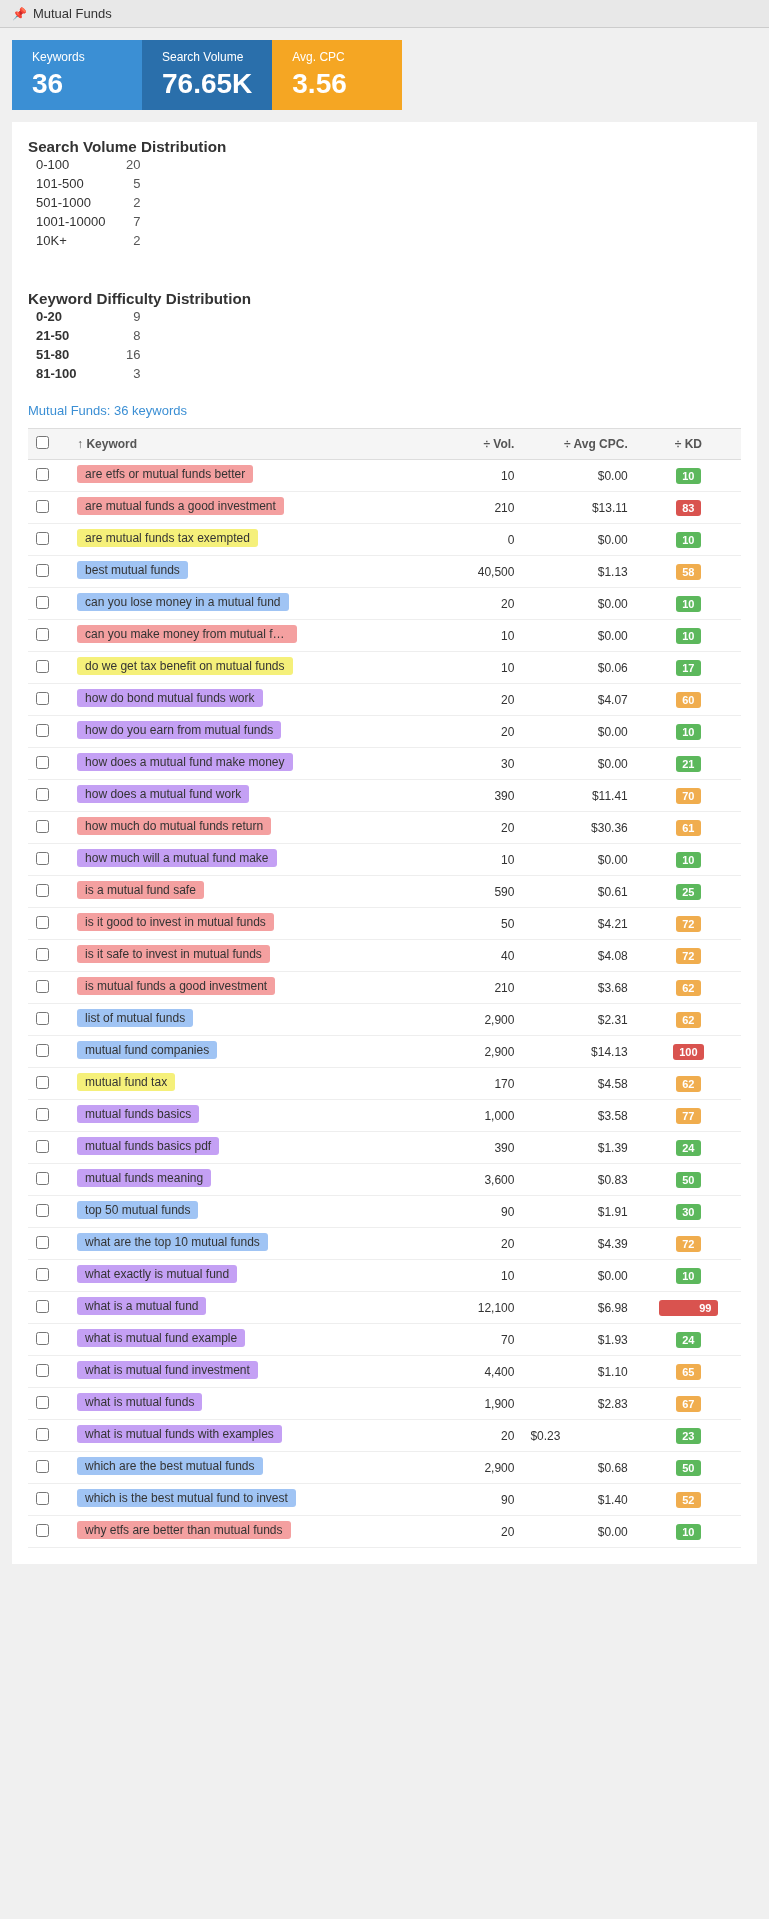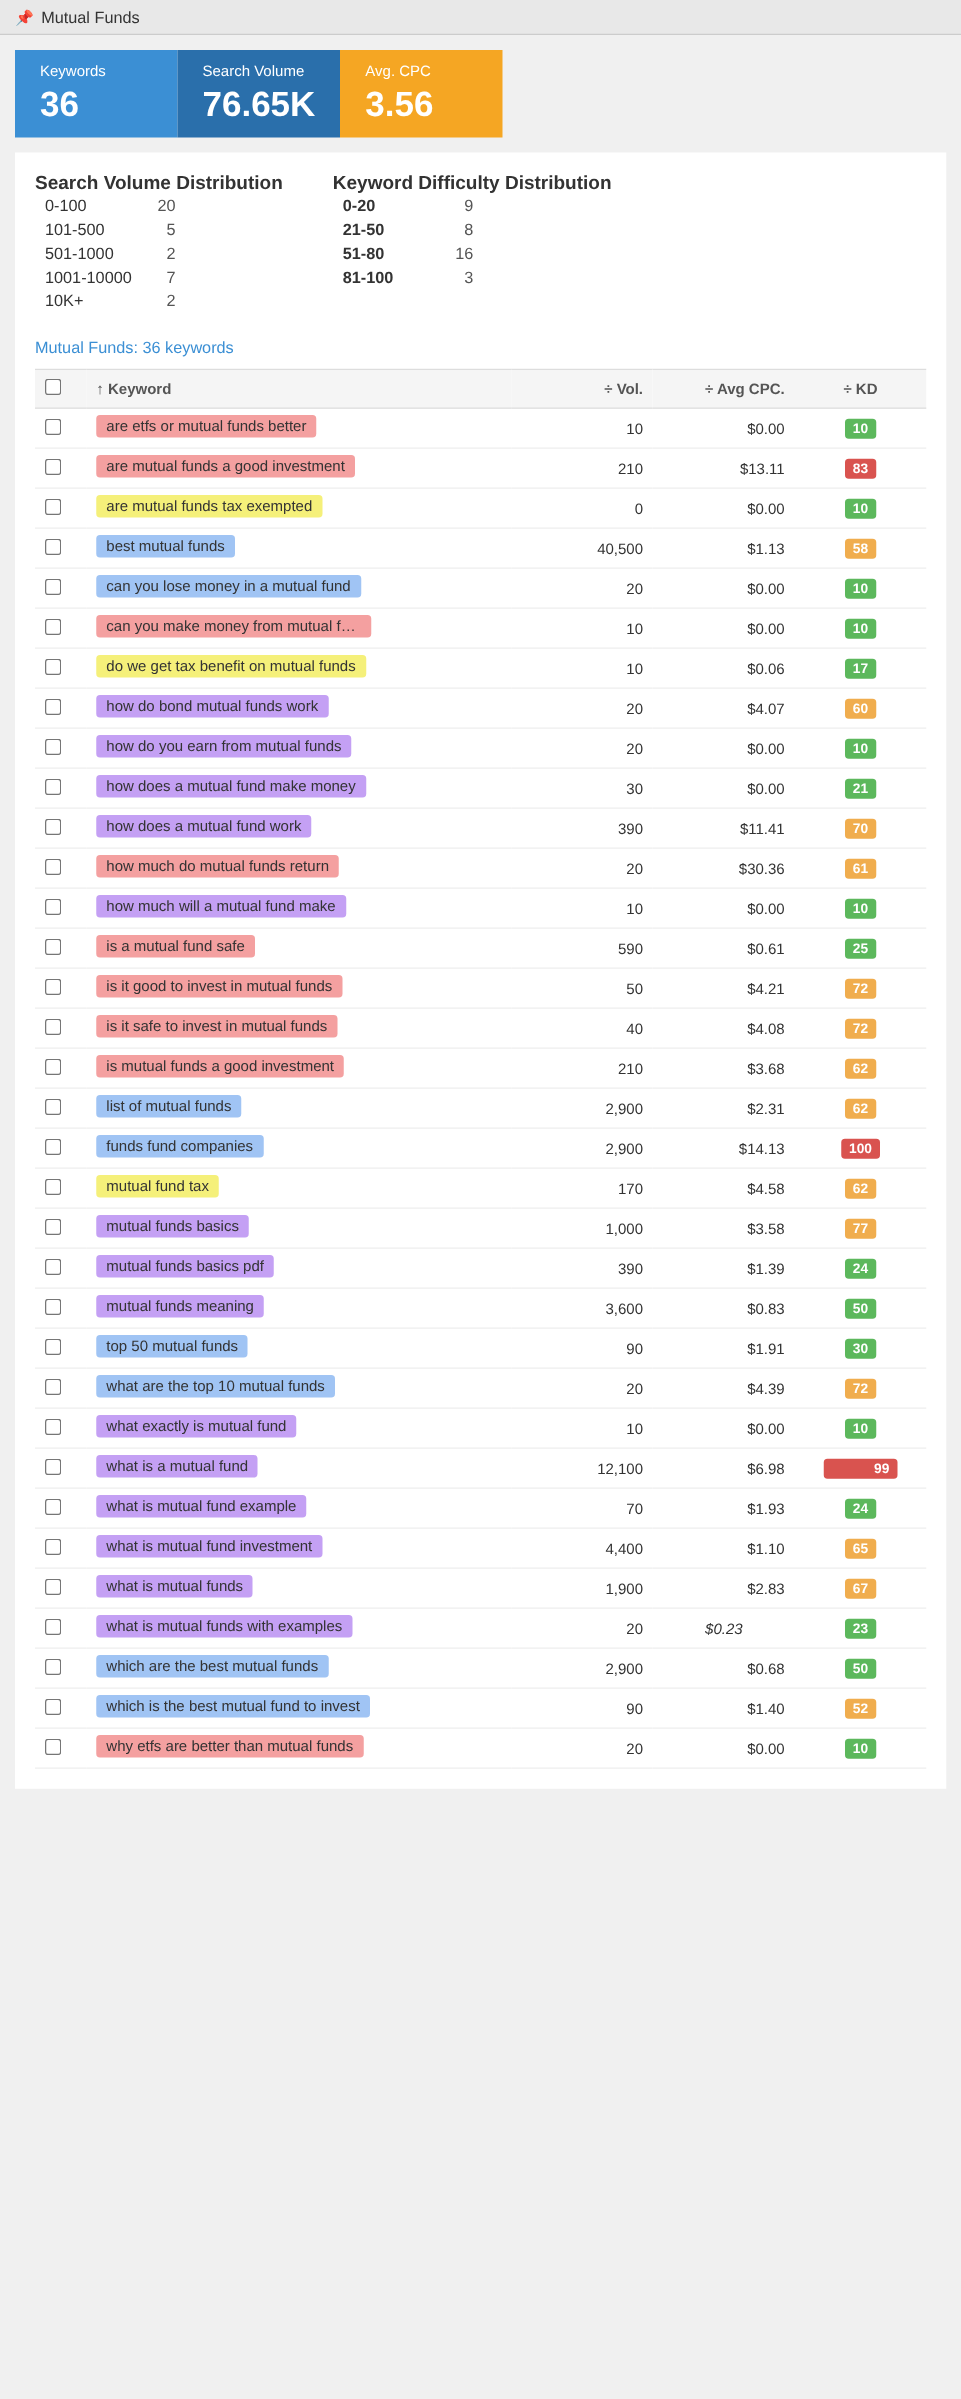--- a/index.html
+++ b/index.html
@@ -17,21 +17,21 @@
     .stat-label { font-size: 12px; margin-bottom: 4px; }
     .stat-value { font-size: 28px; font-weight: 700; }
 
     .logo-area { margin-left: auto; display: flex; align-items: center; padding-right: 10px; }
     .logo-text { font-size: 22px; font-weight: 700; }
     .logo-rank { color: #333; }
     .logo-ranger { color: #3b8fd4; }
 
     .main-content { background: white; margin: 0 12px 12px 12px; padding: 16px; }
 
-    .distributions { display: flex; gap: 40px; margin-bottom: 20px; }
+    .distributions { display: flex; gap: 40px; margin-bottom: 20px; flex-direction: column; }
     .dist-table { border-collapse: collapse; }
     .dist-table td { padding: 2px 8px; font-size: 13px; }
     .dist-table td:first-child { color: #333; min-width: 90px; }
     .dist-table td:last-child { text-align: right; color: #555; }
 
     .section-title { font-size: 13px; margin-bottom: 10px; }
     .section-title span { color: #3b8fd4; }
 
     .keyword-table { width: 100%; border-collapse: collapse; }
     .keyword-table th { background: #f5f5f5; padding: 7px 8px; text-align: left; font-size: 12px; font-weight: 600; color: #555; border-bottom: 1px solid #ddd; border-top: 1px solid #ddd; }
@@ -378,21 +378,21 @@
     <td class="cpc-col right" style="text-align:right;">$2.31</td>
     <td class="kd-col" style="text-align:center;">
       <span class="kw-badge" style="background:#f0ad4e;">62</span>
     </td>
   </tr>
         <tr>
     <td class="checkbox-col">
       <input type="checkbox" style="">
     </td>
     <td class="keyword-col">
-      <span class="keyword-pill" style="background:#a0c4f4;">funds fund companies</span>
+      <span class="keyword-pill" style="background:#a0c4f4;">mutual fund companies</span>
     </td>
     <td class="vol-col right" style="text-align:right;">2,900</td>
     <td class="cpc-col right" style="text-align:right;">$14.13</td>
     <td class="kd-col" style="text-align:center;">
       <span class="kw-badge" style="background:#d9534f;">100</span>
     </td>
   </tr>
         <tr>
     <td class="checkbox-col">
       <input type="checkbox" style="">
@@ -537,21 +537,21 @@
     </td>
   </tr>
         <tr>
     <td class="checkbox-col">
       <input type="checkbox" style="">
     </td>
     <td class="keyword-col">
       <span class="keyword-pill" style="background:#c4a0f4;">what is mutual funds with examples</span>
     </td>
     <td class="vol-col right" style="text-align:right;">20</td>
-    <td class="cpc-col right" style="text-align:center;font-style:italic;">$0.23</td>
+    <td class="cpc-col right" style="text-align:left;">$0.23</td>
     <td class="kd-col" style="text-align:center;">
       <span class="kw-badge" style="background:#5cb85c;">23</span>
     </td>
   </tr>
         <tr>
     <td class="checkbox-col">
       <input type="checkbox" style="">
     </td>
     <td class="keyword-col">
       <span class="keyword-pill" style="background:#a0c4f4;">which are the best mutual funds</span>

